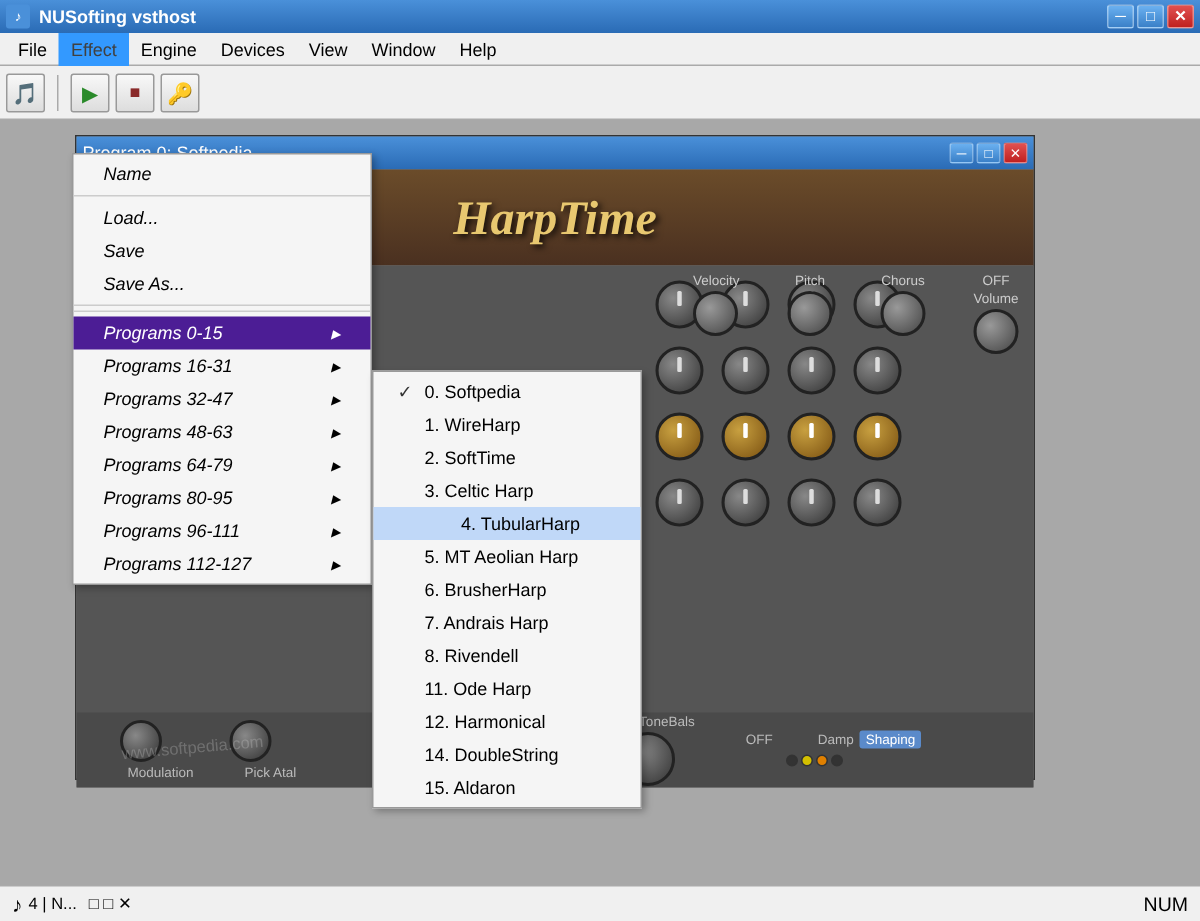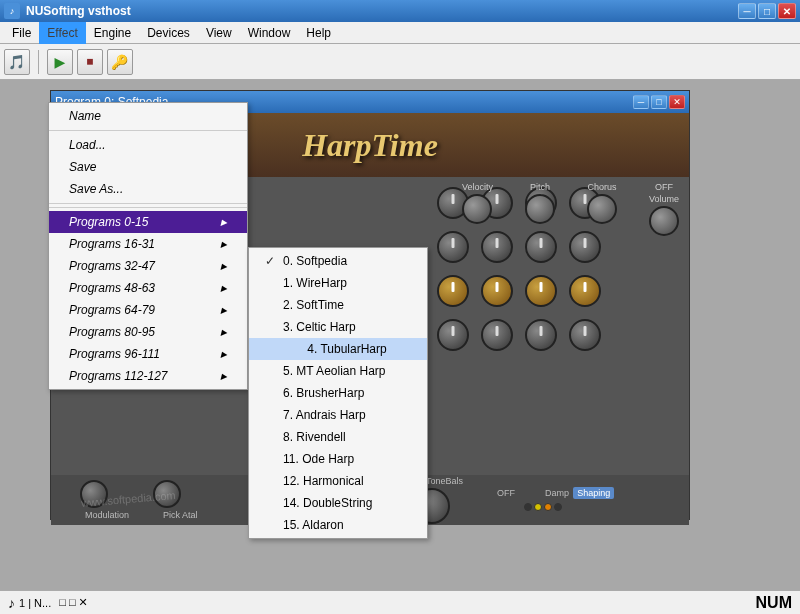--- a/index.html
+++ b/index.html
@@ -234,22 +234,22 @@
       justify-content: space-between;
       padding: 0 8px;
       font-size: 11px;
     }
     .status-left {
       display: flex;
       align-items: center;
       gap: 4px;
     }
     .status-right {
-      font-weight: bold;
-      font-size: 16px;
+      font-weight: normal;
+      font-size: 13px;
     }
 
     
     .dropdown-container {
       position: absolute;
       top: 22px; 
       left: 48px;
       z-index: 100;
       display: flex;
     }
@@ -630,17 +630,17 @@
         <span>15. Aldaron</span>
       </div>
     </div>
   </div>
 
 </div>
 
 <div class="status-bar">
   <div class="status-left">
     <span style="font-size:14px;">♪</span>
-    <span>1 | N...</span>
+    <span>4 | N...</span>
     <span style="margin-left:4px;">□ □ ✕</span>
   </div>
   <div class="status-right">NUM</div>
 </div>
 
 </body></html>

